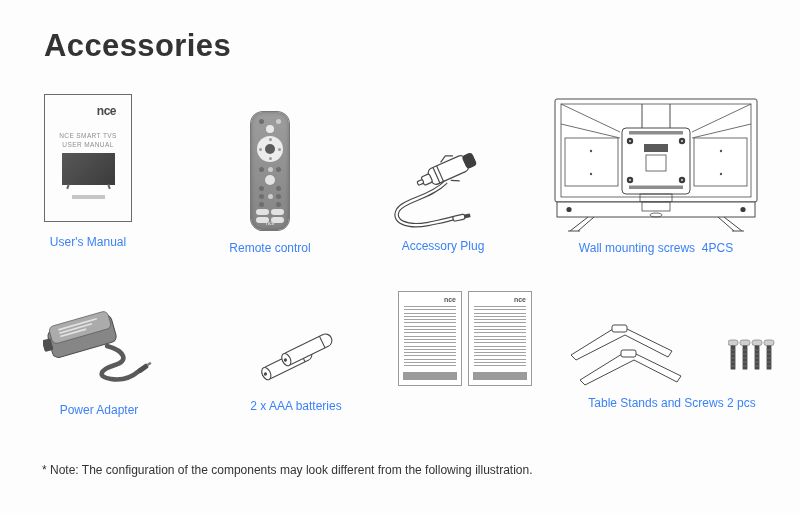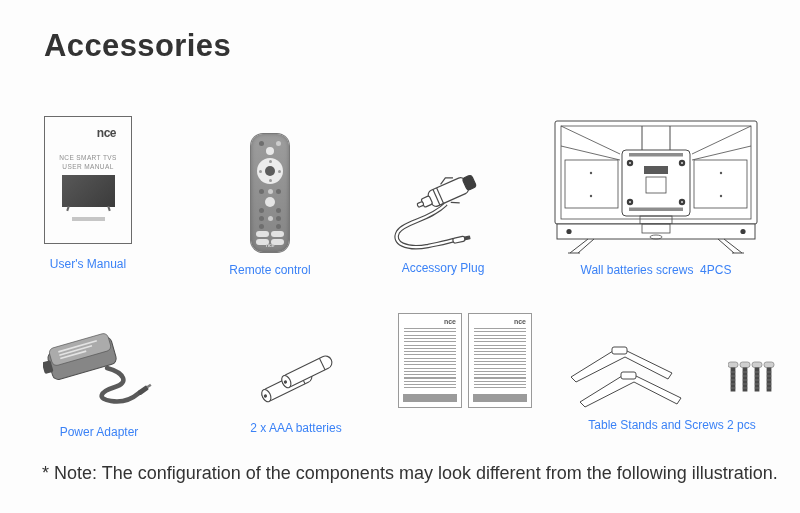--- a/index.html
+++ b/index.html
@@ -2,21 +2,21 @@
 <html><head>
 <meta charset="utf-8">
 <style>
   html,body{margin:0;padding:0;background:#e9e9e9;}
   .page{position:relative;width:800px;height:513px;background:#fdfdfd;
         font-family:"Liberation Sans",sans-serif;overflow:hidden;}
 
   .title{position:absolute;left:44px;top:28px;margin:0;font-size:31px;
          font-weight:bold;color:#333;letter-spacing:.4px;}
 
-  .item{position:absolute;text-align:center;margin-top:22px;}
+  .item{position:absolute;text-align:center;}
   .item .label{font-size:12px;color:#3b82f6;white-space:pre;}
 
   
   #item-manual{left:28px;top:94px;width:120px;}
   #item-remote{left:212px;top:112px;width:116px;}
   #item-plug{left:382px;top:138px;width:122px;}
   #item-tv{left:550px;top:98px;width:212px;}
   #item-adapter{left:36px;top:300px;width:126px;}
   #item-batteries{left:233px;top:324px;width:126px;}
   #item-warranty{left:394px;top:291px;width:142px;}
@@ -72,21 +72,21 @@
   .wpage{position:relative;width:64px;height:95px;background:#fff;
          border:1px solid #9a9a9a;box-sizing:border-box;padding:4px 5px;}
   .wlogo{text-align:right;font-size:7px;font-weight:bold;color:#555;line-height:7px;}
   .wlines{margin-top:3px;height:62px;
           background:repeating-linear-gradient(to bottom,
           #a2a2a2 0,#a2a2a2 1px,transparent 1px,transparent 3.3px);}
   .wbar{position:absolute;left:4px;right:4px;bottom:5px;height:8px;background:#9b9b9b;}
 
   .stands-row{display:flex;align-items:center;justify-content:center;gap:8px;}
 
-  .note{position:absolute;left:42px;top:463px;font-size:18px;color:#333;}
+  .note{position:absolute;left:42px;top:463px;font-size:12px;color:#333;}
 </style>
 </head>
 <body>
 
 <div class="page">
 
   <h1 class="title">Accessories</h1>
 
   <section class="item" id="item-manual">
     <div class="booklet">
@@ -185,21 +185,21 @@
         <rect x="86" y="96" width="32" height="8" stroke-width=".8"></rect>
         <rect x="3" y="104" width="198" height="15" fill="#fff"></rect>
         <circle cx="15" cy="111.5" r="2.6" fill="#3c3c3c" stroke="none"></circle>
         <circle cx="189" cy="111.5" r="2.6" fill="#3c3c3c" stroke="none"></circle>
         <rect x="88" y="104" width="28" height="9" stroke-width=".8"></rect>
         <ellipse cx="102" cy="117" rx="6" ry="2" stroke-width=".8"></ellipse>
         <path d="M34,119 L16,133 M40,119 L24,133 M14,133 L26,133"></path>
         <path d="M170,119 L188,133 M164,119 L180,133 M178,133 L190,133"></path>
       </g>
     </svg>
-    <div class="label">Wall batteries screws  4PCS</div>
+    <div class="label">Wall mounting screws  4PCS</div>
   </section>
 
   <section class="item" id="item-adapter">
     <svg width="112" height="86" viewBox="0 0 112 86">
       <g transform="rotate(-16 40 36)">
         <rect x="6" y="22" width="66" height="28" rx="6" fill="#868686" stroke="#4f4f4f"></rect>
         <rect x="9" y="18" width="61" height="18" rx="5" fill="#ababab" stroke="#4f4f4f" stroke-width=".6"></rect>
         <rect x="18" y="22.5" width="40" height="1.6" fill="#e3e3e3"></rect>
         <rect x="18" y="26" width="34" height="1.6" fill="#e3e3e3"></rect>
         <rect x="18" y="29.5" width="27" height="1.6" fill="#e3e3e3"></rect>

